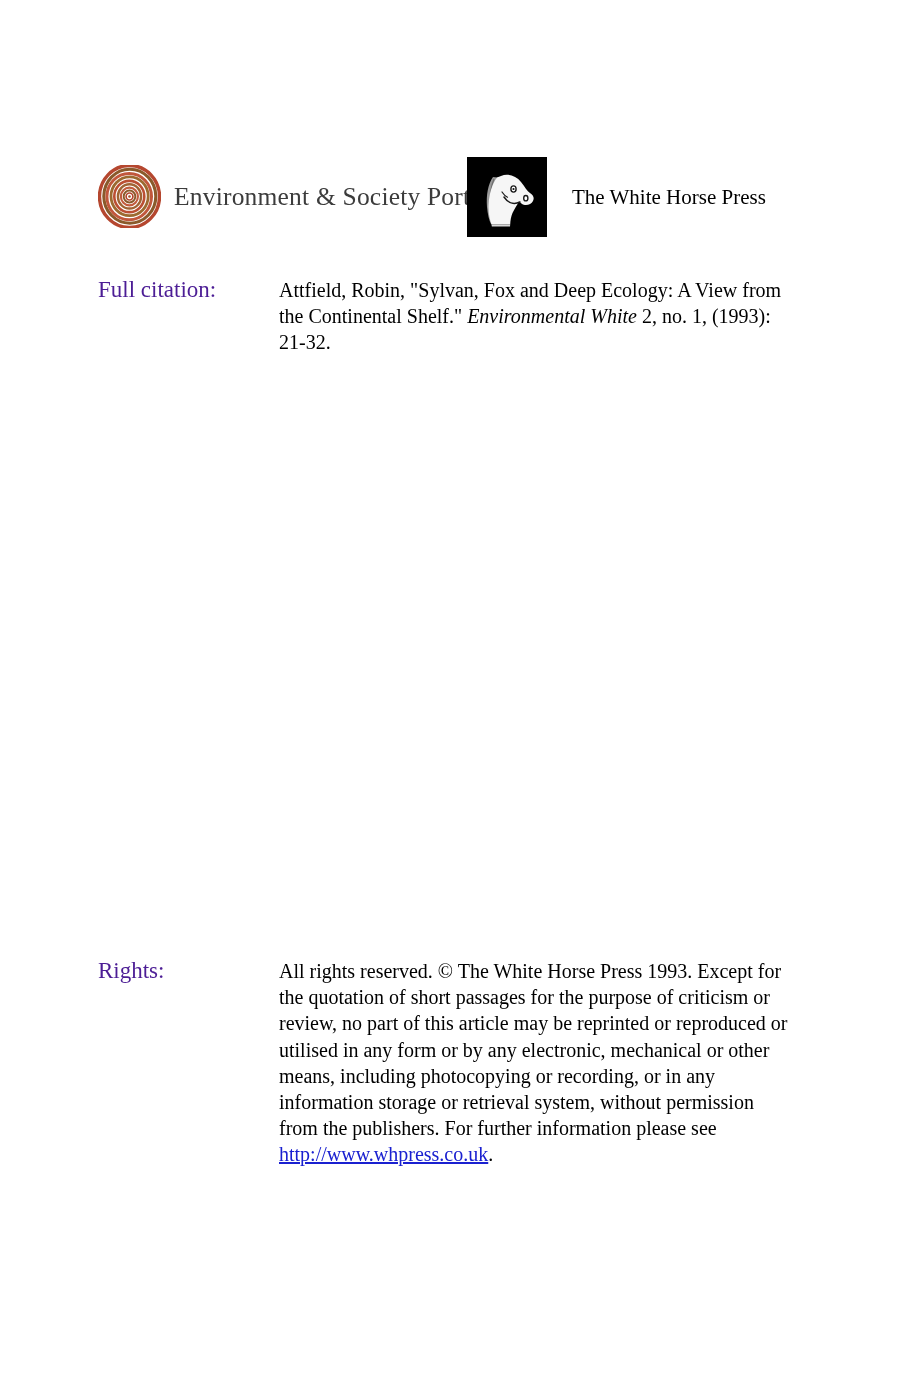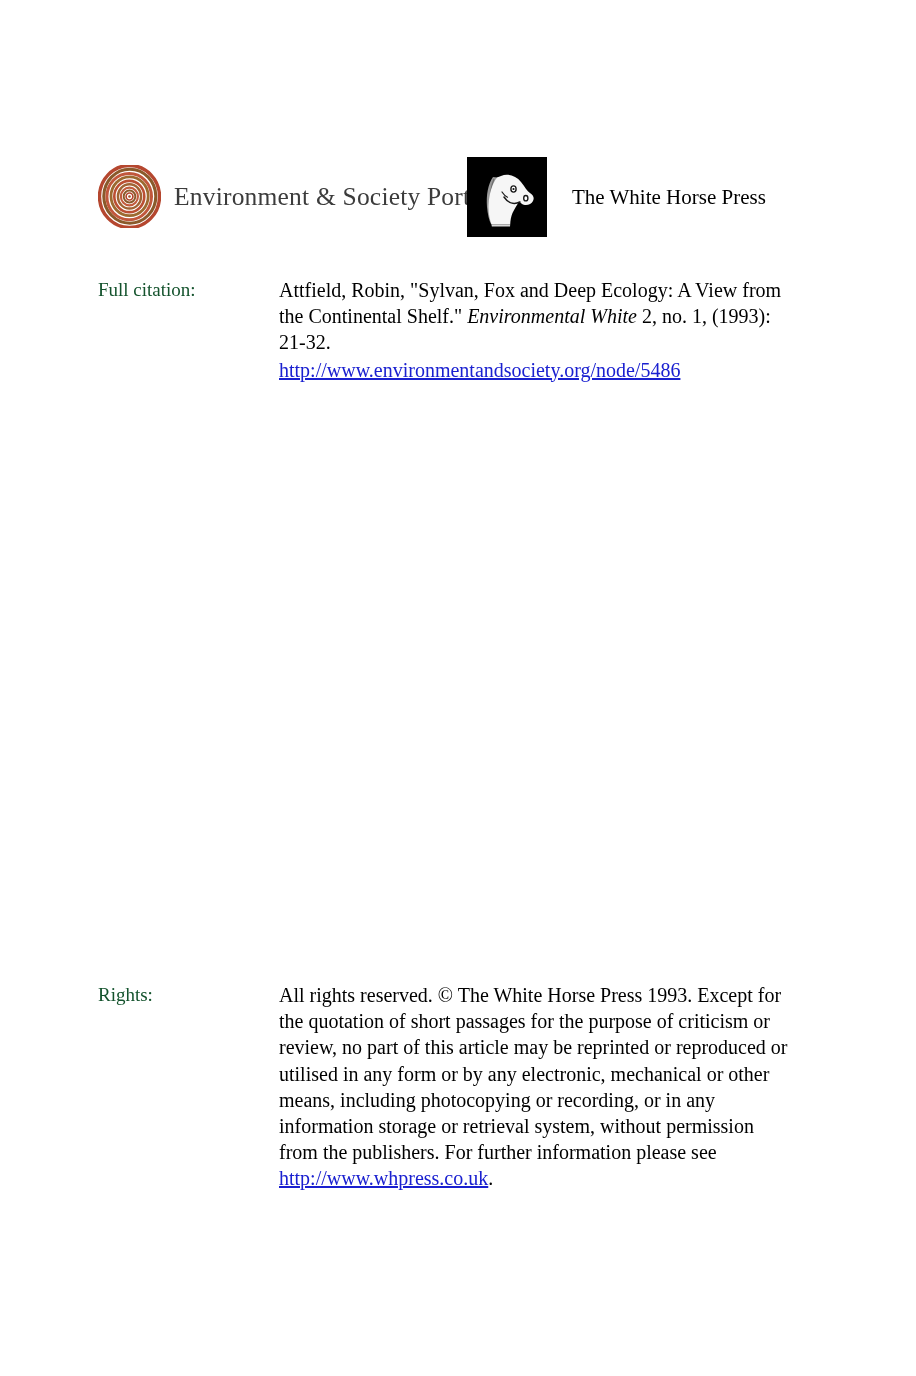--- a/index.html
+++ b/index.html
@@ -78,34 +78,34 @@
   .meta-row {
     position: absolute;
     left: 98px;
     width: 760px;
   }
   .meta-label {
     position: absolute;
     left: 0;
     top: 0;
     width: 175px;
-    font-size: 19px;
+    font-size: 23px;
     line-height: 26px;
-    color: #14532d;
+    color: #4c1d95;
   }
   .meta-value {
     margin-left: 181px;
     font-size: 20px;
     line-height: 26.2px;
     color: #000000;
     width: 520px;
   }
 
   #citation-row { top: 277px; }
-  #rights-row   { top: 982px; }
+  #rights-row   { top: 958px; }
 
   #rights-row .meta-value { width: 518px; }
 
   .italic { font-style: italic; }
 
   a.doclink, .doclink {
     color: #1a20d0;
     text-decoration: underline;
     text-decoration-color: #1a20d0;
   }
@@ -167,21 +167,20 @@
 
 </div>
 
 <div class="meta-row" id="citation-row">
   <div class="meta-label">Full citation:</div>
   <div class="meta-value">
     <span>Attfield, Robin, "Sylvan, Fox and Deep Ecology: A View from the Continental Shelf."</span>
     <span class="italic">Environmental White</span>
     <span>2, no. 1, (1993): 21-32.</span>
     <br>
-    <a class="doclink citation-url" href="#">http://www.environmentandsociety.org/node/5486</a>
   </div>
 </div>
 
 <div class="meta-row" id="rights-row">
   <div class="meta-label">Rights:</div>
   <div class="meta-value">
     <span>All rights reserved. © The White Horse Press 1993. Except for the quotation of short passages for the purpose of criticism or review, no part of this article may be reprinted or reproduced or utilised in any form or by any electronic, mechanical or other means, including photocopying or recording, or in any information storage or retrieval system, without permission from the publishers. For further information please see </span><a class="doclink" href="#">http://www.whpress.co.uk</a><span>.</span>
   </div>
 </div>
 

